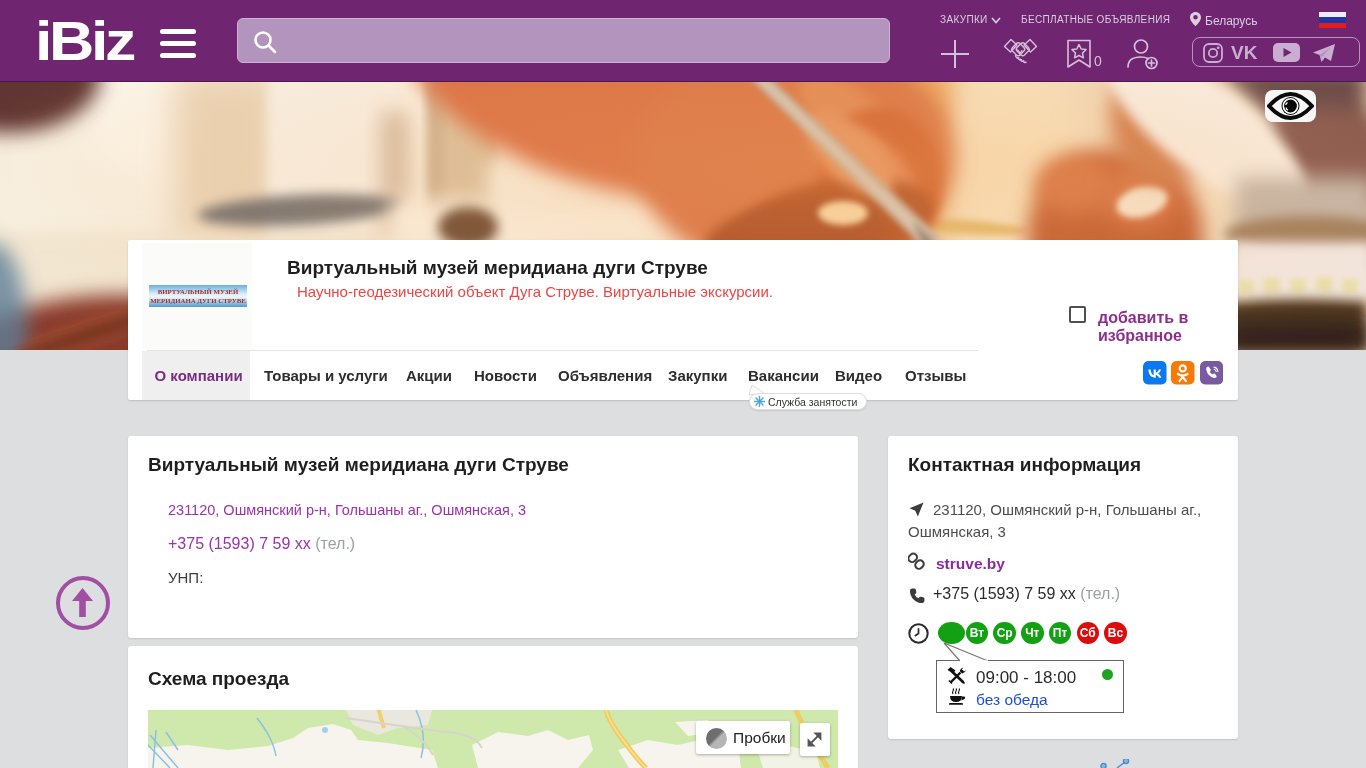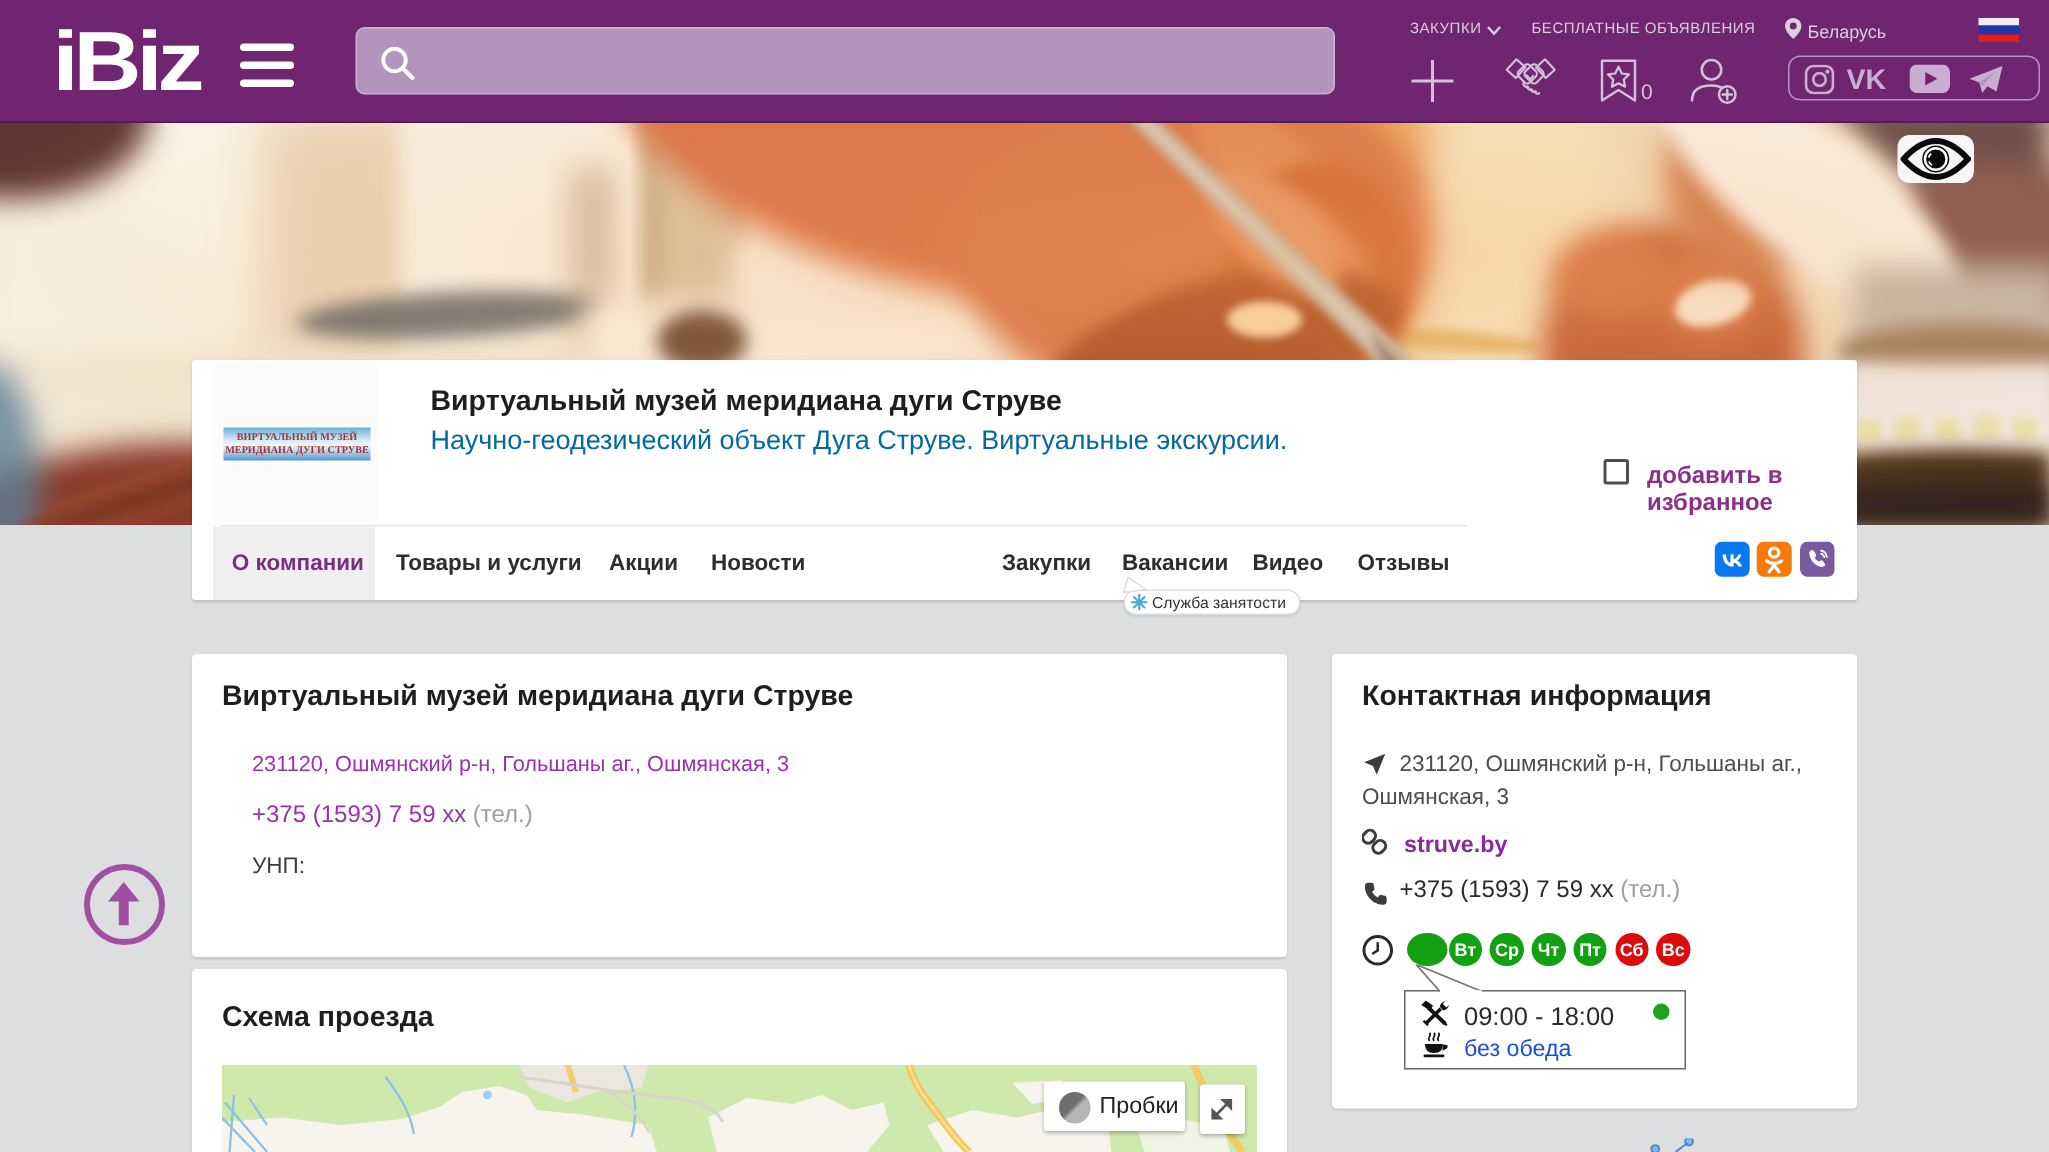--- a/index.html
+++ b/index.html
@@ -16,21 +16,21 @@
   #burger div{height:4.5px;background:#fff;border-radius:3px;margin-bottom:7.5px;}
   #search{position:absolute;left:237px;top:18px;width:653px;height:45px;background:#b294bd;border:1px solid #cdb4d4;border-radius:6px;}
   #search .stext{position:absolute;left:50px;top:11px;color:#fff;font-size:17px;}
   .toprow{position:absolute;top:14px;color:#d9cfe0;font-size:10px;letter-spacing:.35px;}
   #socialbox{position:absolute;left:1192px;top:37px;width:168px;height:30px;border:1px solid #b893c2;border-radius:8px;}
   
   #ccard{position:absolute;left:128px;top:240px;width:1110px;height:160px;background:#fff;border-radius:2px;box-shadow:0 1px 2px rgba(0,0,0,.15);}
   #clogocell{position:absolute;left:14px;top:3px;width:110px;height:107px;background:#fbfbf9;}
   #clogoimg{position:absolute;left:7px;top:42px;width:98px;height:22px;background:linear-gradient(180deg,#6aaede 0%,#d9ecf8 40%,#eef6fb 55%,#539ad0 100%);color:#a3322c;font-size:6.8px;font-weight:bold;text-align:center;line-height:9px;white-space:nowrap;padding-top:2px;font-family:"Liberation Serif",serif;}
   #ctitle{position:absolute;left:159px;top:17px;font-size:19px;font-weight:bold;color:#1e1e1e;}
-  #csub{position:absolute;left:159px;top:43px;font-size:18px;color:#0369a1;}
+  #csub{position:absolute;left:169px;top:43px;font-size:15px;color:#ef4444;}
   #fav{position:absolute;left:941px;top:66px;width:17px;height:17px;border:2px solid #4f4f4f;border-radius:2px;background:#fff;}
   #favtext{position:absolute;left:970px;top:69px;font-size:16px;font-weight:bold;color:#8c2f8c;}
   #cnavline{position:absolute;left:19px;top:110px;width:831px;height:1px;background:#e4e4e4;}
   .tab{position:absolute;top:111px;height:49px;line-height:49px;font-size:15px;font-weight:bold;color:#2d2d2d;white-space:nowrap;}
   #tab0bg{position:absolute;left:14px;top:111px;width:108px;height:49px;background:#efefef;}
   .snet{position:absolute;top:121px;width:23.5px;height:23.5px;border-radius:5px;}
   
   #jobtip{position:absolute;left:621px;top:153px;width:118px;height:17px;background:#fff;border:1px solid #ddd;border-radius:9px;box-shadow:0 1px 2px rgba(0,0,0,.1);font-size:10.5px;color:#333;line-height:17px;padding-left:18px;white-space:nowrap;}
   
   #card1{position:absolute;left:128px;top:436px;width:730px;height:202px;background:#fff;border-radius:3px;box-shadow:0 1px 2px rgba(0,0,0,.12);}
@@ -239,20 +239,21 @@
     <div id="ctitle">Виртуальный музей меридиана дуги Струве</div>
     <div id="csub">Научно-геодезический объект Дуга Струве. Виртуальные экскурсии.</div>
     <div id="fav"></div>
     <div id="favtext">добавить в избранное</div>
     <div id="tab0bg"></div>
     <div id="cnavline"></div>
     <div class="tab" style="left:26.5px;color:#7b2d80;">О компании</div>
     <div class="tab" style="left:136px;">Товары и услуги</div>
     <div class="tab" style="left:278px;">Акции</div>
     <div class="tab" style="left:346px;">Новости</div>
+    <div class="tab" style="left:430px;">Объявления</div>
     <div class="tab" style="left:540px;">Закупки</div>
     <div class="tab" style="left:620px;">Вакансии</div>
     <div class="tab" style="left:707px;">Видео</div>
     <div class="tab" style="left:777px;">Отзывы</div>
 
     <svg class="snet" style="left:1015px;" viewBox="0 0 26 26">
         <rect width="26" height="26" rx="5.5" fill="#0c78f0"></rect>
         <path d="M13.8 18.5 C8.9 18.5 6.1 15.1 6 9.5 L8.5 9.5 C8.6 13.6 10.4 15.4 11.8 15.7 L11.8 9.5 L14.1 9.5 L14.1 13 C15.5 12.9 17 11.2 17.5 9.5 L19.8 9.5 C19.4 11.7 17.8 13.4 16.7 14 C17.8 14.5 19.6 16 20.3 18.5 L17.7 18.5 C17.2 16.9 15.8 15.6 14.1 15.4 L14.1 18.5 Z" fill="#fff"></path>
       </svg>
 

